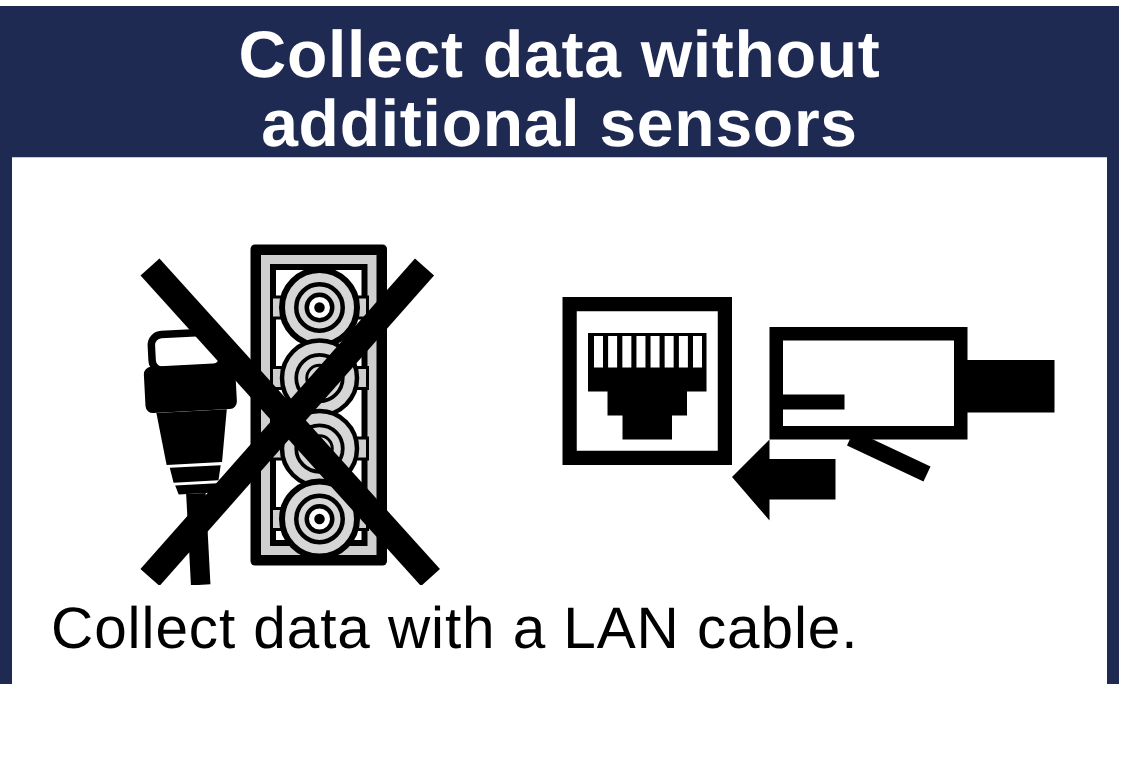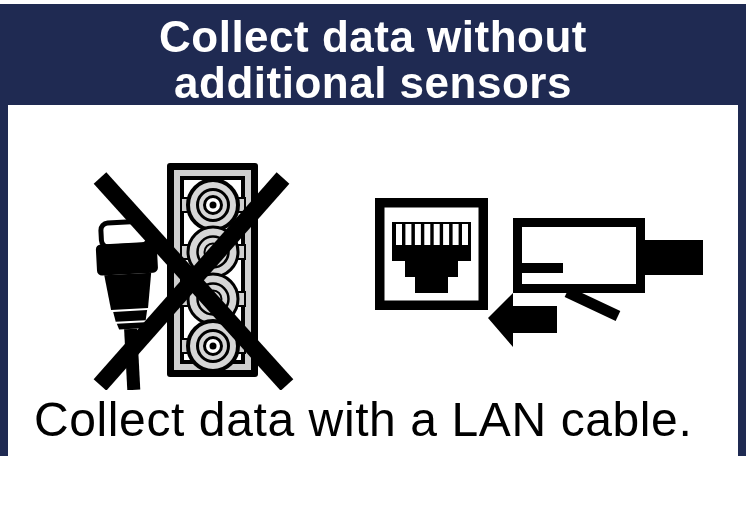--- a/index.html
+++ b/index.html
@@ -44,21 +44,21 @@
   }
   .icon-right {
     position: absolute;
     left: 365px; top: 91px;
     width: 367px; height: 158px;
   }
   .caption {
     position: absolute;
     left: 26px; top: 296px;
     color: #000000;
-    font-size: 48px;
+    font-size: 39px;
     line-height: 38px;
     letter-spacing: 0.6px;
     white-space: nowrap;
   }
 </style>
 </head>
 <body>
 
 <div class="card">
 

